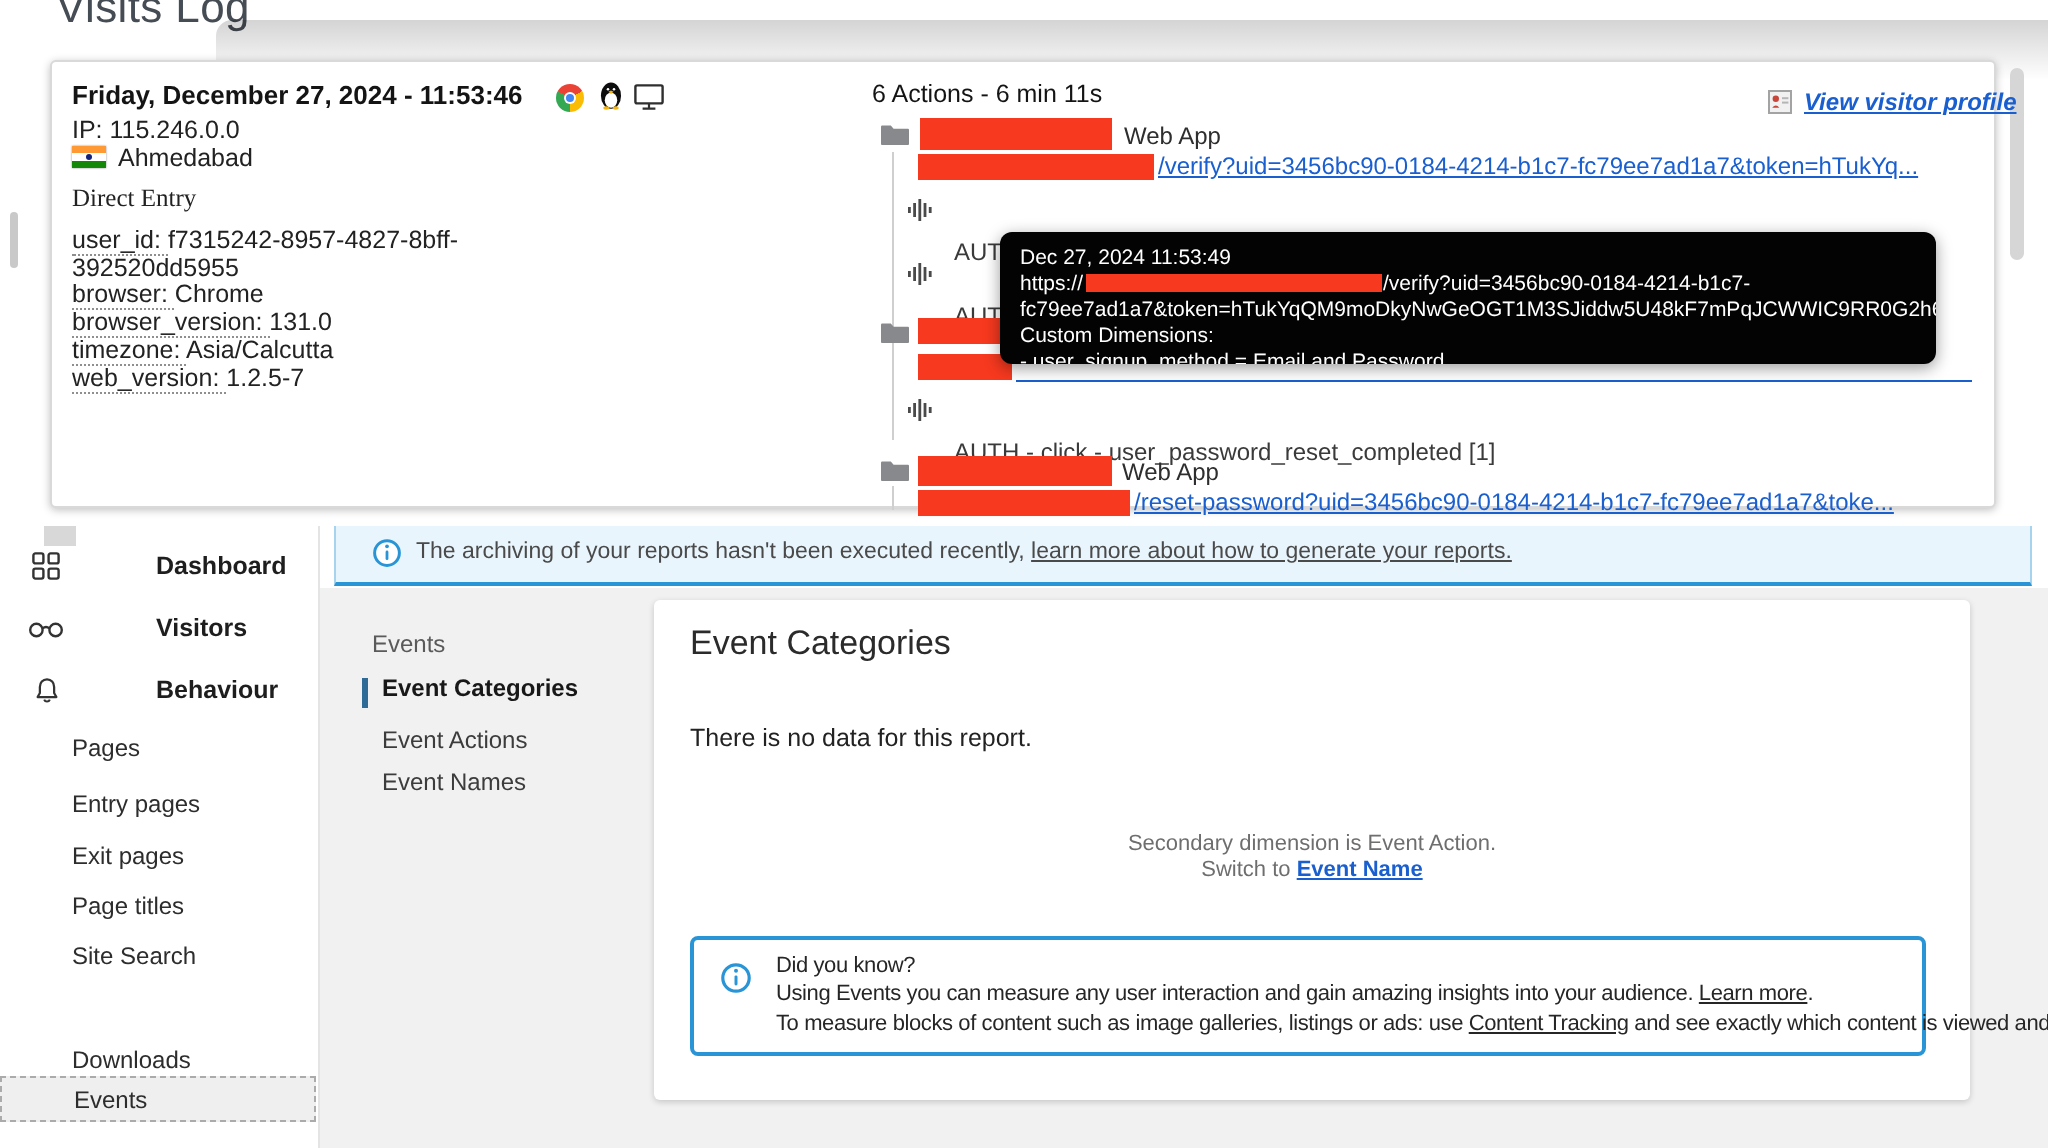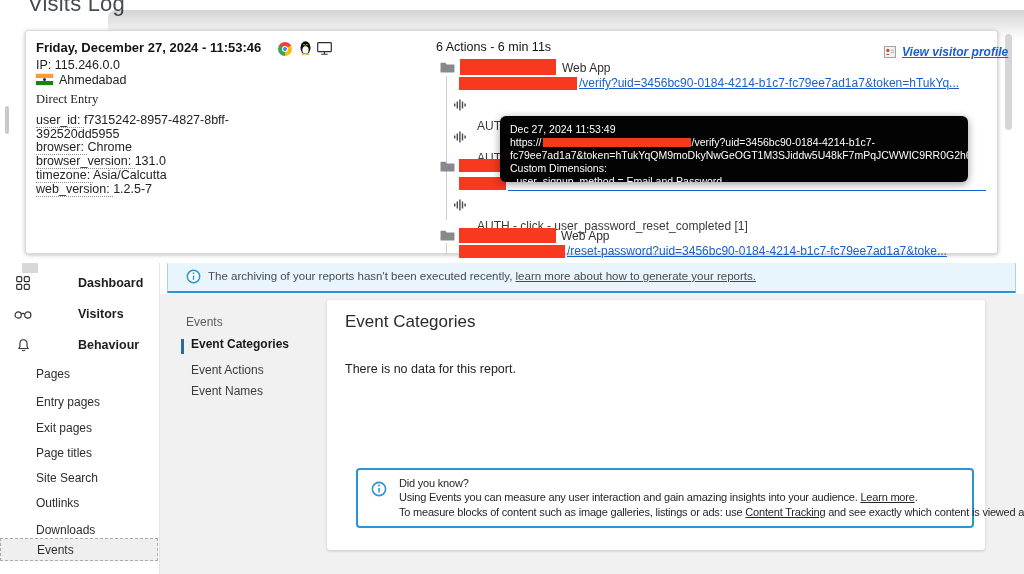--- a/index.html
+++ b/index.html
@@ -72,21 +72,21 @@
   .subnav-item { position:absolute; left:191px; font-size:12px; color:#3c3c3c; cursor:pointer; }
   .subnav-item.sel { font-weight:bold; color:#181818; }
 
   .report-card { left:327px; top:37px; width:658px; height:250px; background:#fff; border-radius:3px;
       box-shadow:0 1px 3px rgba(0,0,0,.18); }
   .report-title { left:345px; top:49px; font-size:17px; color:#2b2b2b; }
   .report-nodata { left:345px; top:99px; font-size:12.5px; color:#222; }
   .dim-note { left:327px; top:153px; width:658px; text-align:center; font-size:11px; color:#6e6e6e; line-height:13px; }
   .dim-note a { color:#1a5fd0; font-weight:bold; text-decoration:underline; }
 
-  .tip-box { left:356px; top:205px; width:618px; height:60px; border:2px solid #2a95d6; border-radius:4px; background:#fff; }
+  .tip-box { left:345px; top:205px; width:618px; height:60px; border:2px solid #2a95d6; border-radius:4px; background:#fff; }
   .tip-icon { position:absolute; left:13px; top:11px; }
   .tip-text { position:absolute; left:41px; top:6px; font-size:11px; letter-spacing:-.2px; line-height:14.3px;
       color:#262626; white-space:nowrap; }
   .tip-text a { color:#262626; text-decoration:underline; }
 </style>
 </head>
 <body>
 
 <div id="stage">
 
@@ -242,23 +242,20 @@
       </div>
     <div class="side-item" style="top:156px">
         <span class="sub">Exit pages</span>
       </div>
     <div class="side-item" style="top:181px">
         <span class="sub">Page titles</span>
       </div>
     <div class="side-item" style="top:206px">
         <span class="sub">Site Search</span>
       </div>
-    <div class="side-item" style="top:231px">
-        <span class="sub">Outlinks</span>
-      </div>
     <div class="side-item" style="top:258px">
         <span class="sub">Downloads</span>
       </div>
     <div class="side-item sel" style="top:275px;height:23px">
         <span class="sub" style="top:4px">Events</span>
       </div>
 
     <div class="abs notice">
       <svg class="abs" style="left:18px;top:6px" width="15" height="15" viewBox="0 0 16 16">
         <circle cx="8" cy="8" r="6.6" fill="#fff" stroke="#2a95d6" stroke-width="1.6"></circle>
@@ -270,20 +267,24 @@
 
     <div class="abs subnav-head">Events</div>
     <div class="abs subnav-bar"></div>
     <div class="subnav-item sel" style="top:74px">Event Categories</div>
     <div class="subnav-item" style="top:100px">Event Actions</div>
     <div class="subnav-item" style="top:121px">Event Names</div>
 
     <div class="abs report-card"></div>
     <div class="abs report-title">Event Categories</div>
     <div class="abs report-nodata">There is no data for this report.</div>
+    <div class="abs dim-note">
+      <div>Secondary dimension is Event Action.</div>
+      <div><span>Switch to </span><a>Event Name</a></div>
+    </div>
 
     <div class="abs tip-box">
       <svg class="tip-icon" width="16" height="16" viewBox="0 0 16 16">
         <circle cx="8" cy="8" r="6.6" fill="#fff" stroke="#2a95d6" stroke-width="1.6"></circle>
         <rect x="7.25" y="6.7" width="1.5" height="5" rx="0.7" fill="#2a95d6"></rect>
         <circle cx="8" cy="4.4" r="1" fill="#2a95d6"></circle>
       </svg>
       <div class="tip-text">
         <div>Did you know?</div>
         <div><span>Using Events you can measure any user interaction and gain amazing insights into your audience. </span><a>Learn more</a><span>.</span></div>

